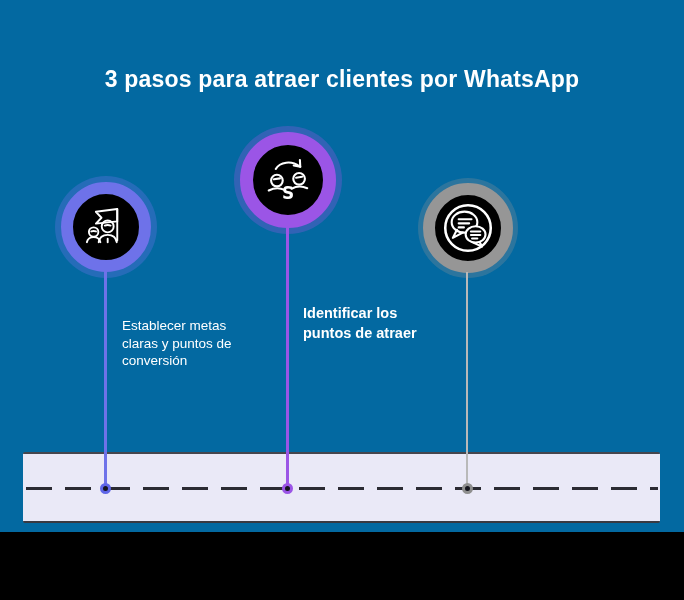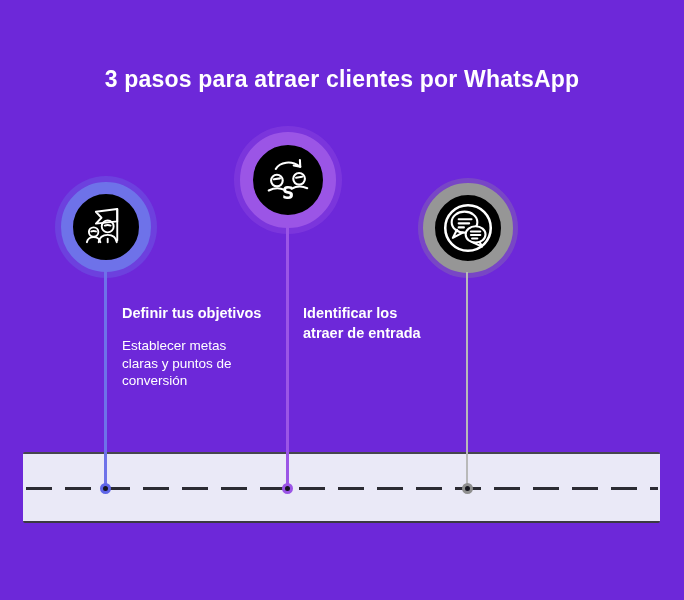--- a/index.html
+++ b/index.html
@@ -1,20 +1,20 @@
 <!DOCTYPE html>
 <html><head>
 <meta charset="utf-8">
 <style>
   html, body { margin: 0; padding: 0; background: #000; }
   #stage {
     position: relative;
     width: 684px;
-    height: 600px;
-    background: #6d28d9;
+    height: 532px;
+    background: #0369a1;
     overflow: hidden;
     margin: 0 auto;
     font-family: "Liberation Sans", sans-serif;
   }
   #title {
     position: absolute;
     top: 51px; left: 0;
     width: 100%;
     text-align: center;
     font-size: 23px;
@@ -144,23 +144,22 @@
   <div id="line-2" class="connector"></div>
   <div id="line-3" class="connector"></div>
 
   <div id="band"></div>
   <div id="dash-line"></div>
   <div id="dot-1" class="timeline-dot"></div>
   <div id="dot-2" class="timeline-dot"></div>
   <div id="dot-3" class="timeline-dot"></div>
 
   <div id="text-1" class="step-text">
-    <div class="step-heading">Definir tus objetivos</div>
     <div class="step-body">Establecer metas
 claras y puntos de
 conversión</div>
   </div>
   <div id="text-2" class="step-text">
     <div class="step-heading">Identificar los
-atraer de entrada</div>
+puntos de atraer</div>
   </div>
 
 </div>
 
 </body></html>

